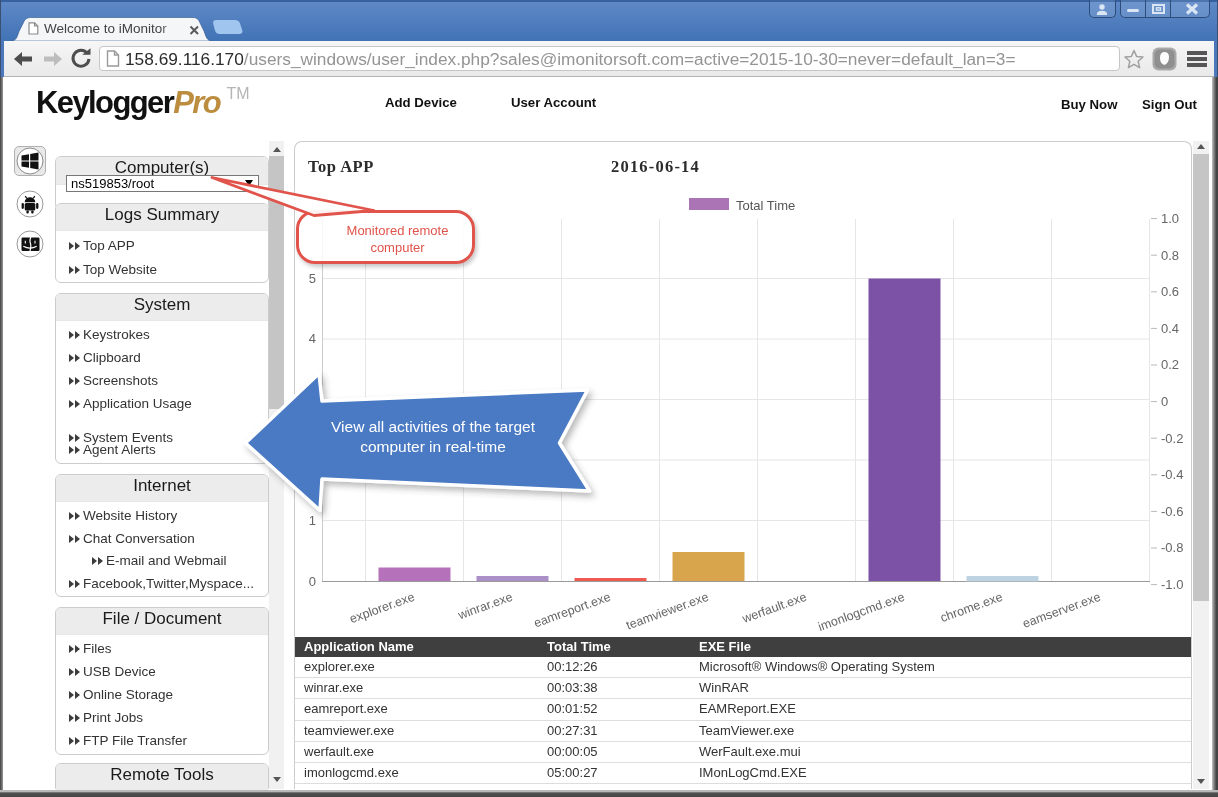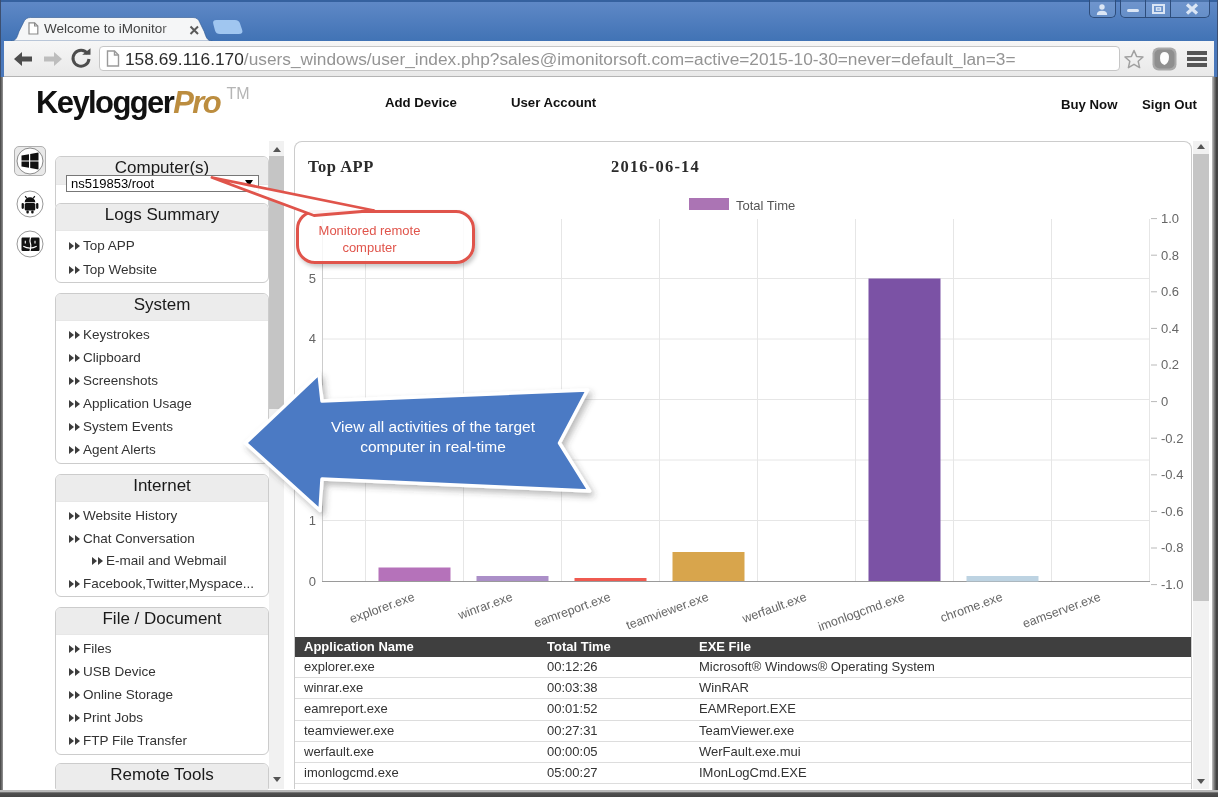--- a/index.html
+++ b/index.html
@@ -155,21 +155,21 @@
   <div class="shead" style="height:26px;line-height:21px;">Logs Summary</div>
   <div class="sitem" style="top:33.5px;"><span class="arr"></span><span class="arr"></span><span class="txt">Top APP</span></div>
   <div class="sitem" style="top:57.5px;"><span class="arr"></span><span class="arr"></span><span class="txt">Top Website</span></div>
 </div>
 <div class="abs sbox" style="top:293px;height:171px;">
   <div class="shead" style="height:26px;line-height:21px;">System</div>
   <div class="sitem" style="top:33px;"><span class="arr"></span><span class="arr"></span><span class="txt">Keystrokes</span></div>
   <div class="sitem" style="top:56px;"><span class="arr"></span><span class="arr"></span><span class="txt">Clipboard</span></div>
   <div class="sitem" style="top:79px;"><span class="arr"></span><span class="arr"></span><span class="txt">Screenshots</span></div>
   <div class="sitem" style="top:102px;"><span class="arr"></span><span class="arr"></span><span class="txt">Application Usage</span></div>
-  <div class="sitem" style="top:125px;"><span class="arr"></span><span class="arr"></span><span class="txt">System Events</span></div>
+  <div class="sitem" style="top:136px;"><span class="arr"></span><span class="arr"></span><span class="txt">System Events</span></div>
   <div class="sitem" style="top:148px;"><span class="arr"></span><span class="arr"></span><span class="txt">Agent Alerts</span></div>
 </div>
 <div class="abs sbox" style="top:474px;height:123px;">
   <div class="shead" style="height:26px;line-height:21px;">Internet</div>
   <div class="sitem" style="top:33px;"><span class="arr"></span><span class="arr"></span><span class="txt">Website History</span></div>
   <div class="sitem" style="top:55.5px;"><span class="arr"></span><span class="arr"></span><span class="txt">Chat Conversation</span></div>
   <div class="sitem" style="top:78px;margin-left:23px;"><span class="arr"></span><span class="arr"></span><span class="txt">E-mail and Webmail</span></div>
   <div class="sitem" style="top:100.5px;"><span class="arr"></span><span class="arr"></span><span class="txt">Facebook,Twitter,Myspace...</span></div>
 </div>
 <div class="abs sbox" style="top:607px;height:148px;">
@@ -310,21 +310,21 @@
     </g>
   </svg>
 </div>
 
 <div class="abs sbtrack" style="left:1193px;top:141px;width:16px;height:648px;"></div>
 <div class="sbarrow" style="left:1197px;top:144px;border-width:0 4.5px 5.5px 4.5px;border-color:transparent transparent #555 transparent;"></div>
 <div class="sbarrow" style="left:1197px;top:779px;border-width:5.5px 4.5px 0 4.5px;border-color:#555 transparent transparent transparent;"></div>
 <div class="abs sbthumb" style="left:1193px;top:154px;width:16px;height:447px;"></div>
 
 <div class="abs" style="left:296px;top:210px;width:179px;height:54px;border:3px solid #e0544b;border-radius:19px;background:rgba(255,255,255,0.82);box-sizing:border-box;box-shadow:2px 3px 4px rgba(0,0,0,0.22);"></div>
-<div class="abs" style="left:280px;top:222px;width:179px;text-align:center;font-size:13px;color:#e0544b;line-height:17px;">Monitored remote<br>computer</div>
+<div class="abs" style="left:308px;top:222px;width:179px;text-align:center;font-size:13px;color:#e0544b;line-height:17px;">Monitored remote<br>computer</div>
 <svg class="abs" style="left:200px;top:160px;" width="300" height="120" fill="none">
   <path d="M12,17.5 L174,50.5 L114,55.5 Z" fill="rgba(255,255,255,0.92)" stroke="#e0544b" stroke-width="2.8" stroke-linejoin="round"></path>
 </svg>
 
 <svg class="abs" style="left:235px;top:362px;" width="370" height="160">
   <defs>
     <filter id="sh" x="-10%" y="-10%" width="130%" height="130%">
       <feDropShadow dx="3" dy="4" stdDeviation="3" flood-color="rgba(60,60,60,0.35)"></feDropShadow>
     </filter>
   </defs>

